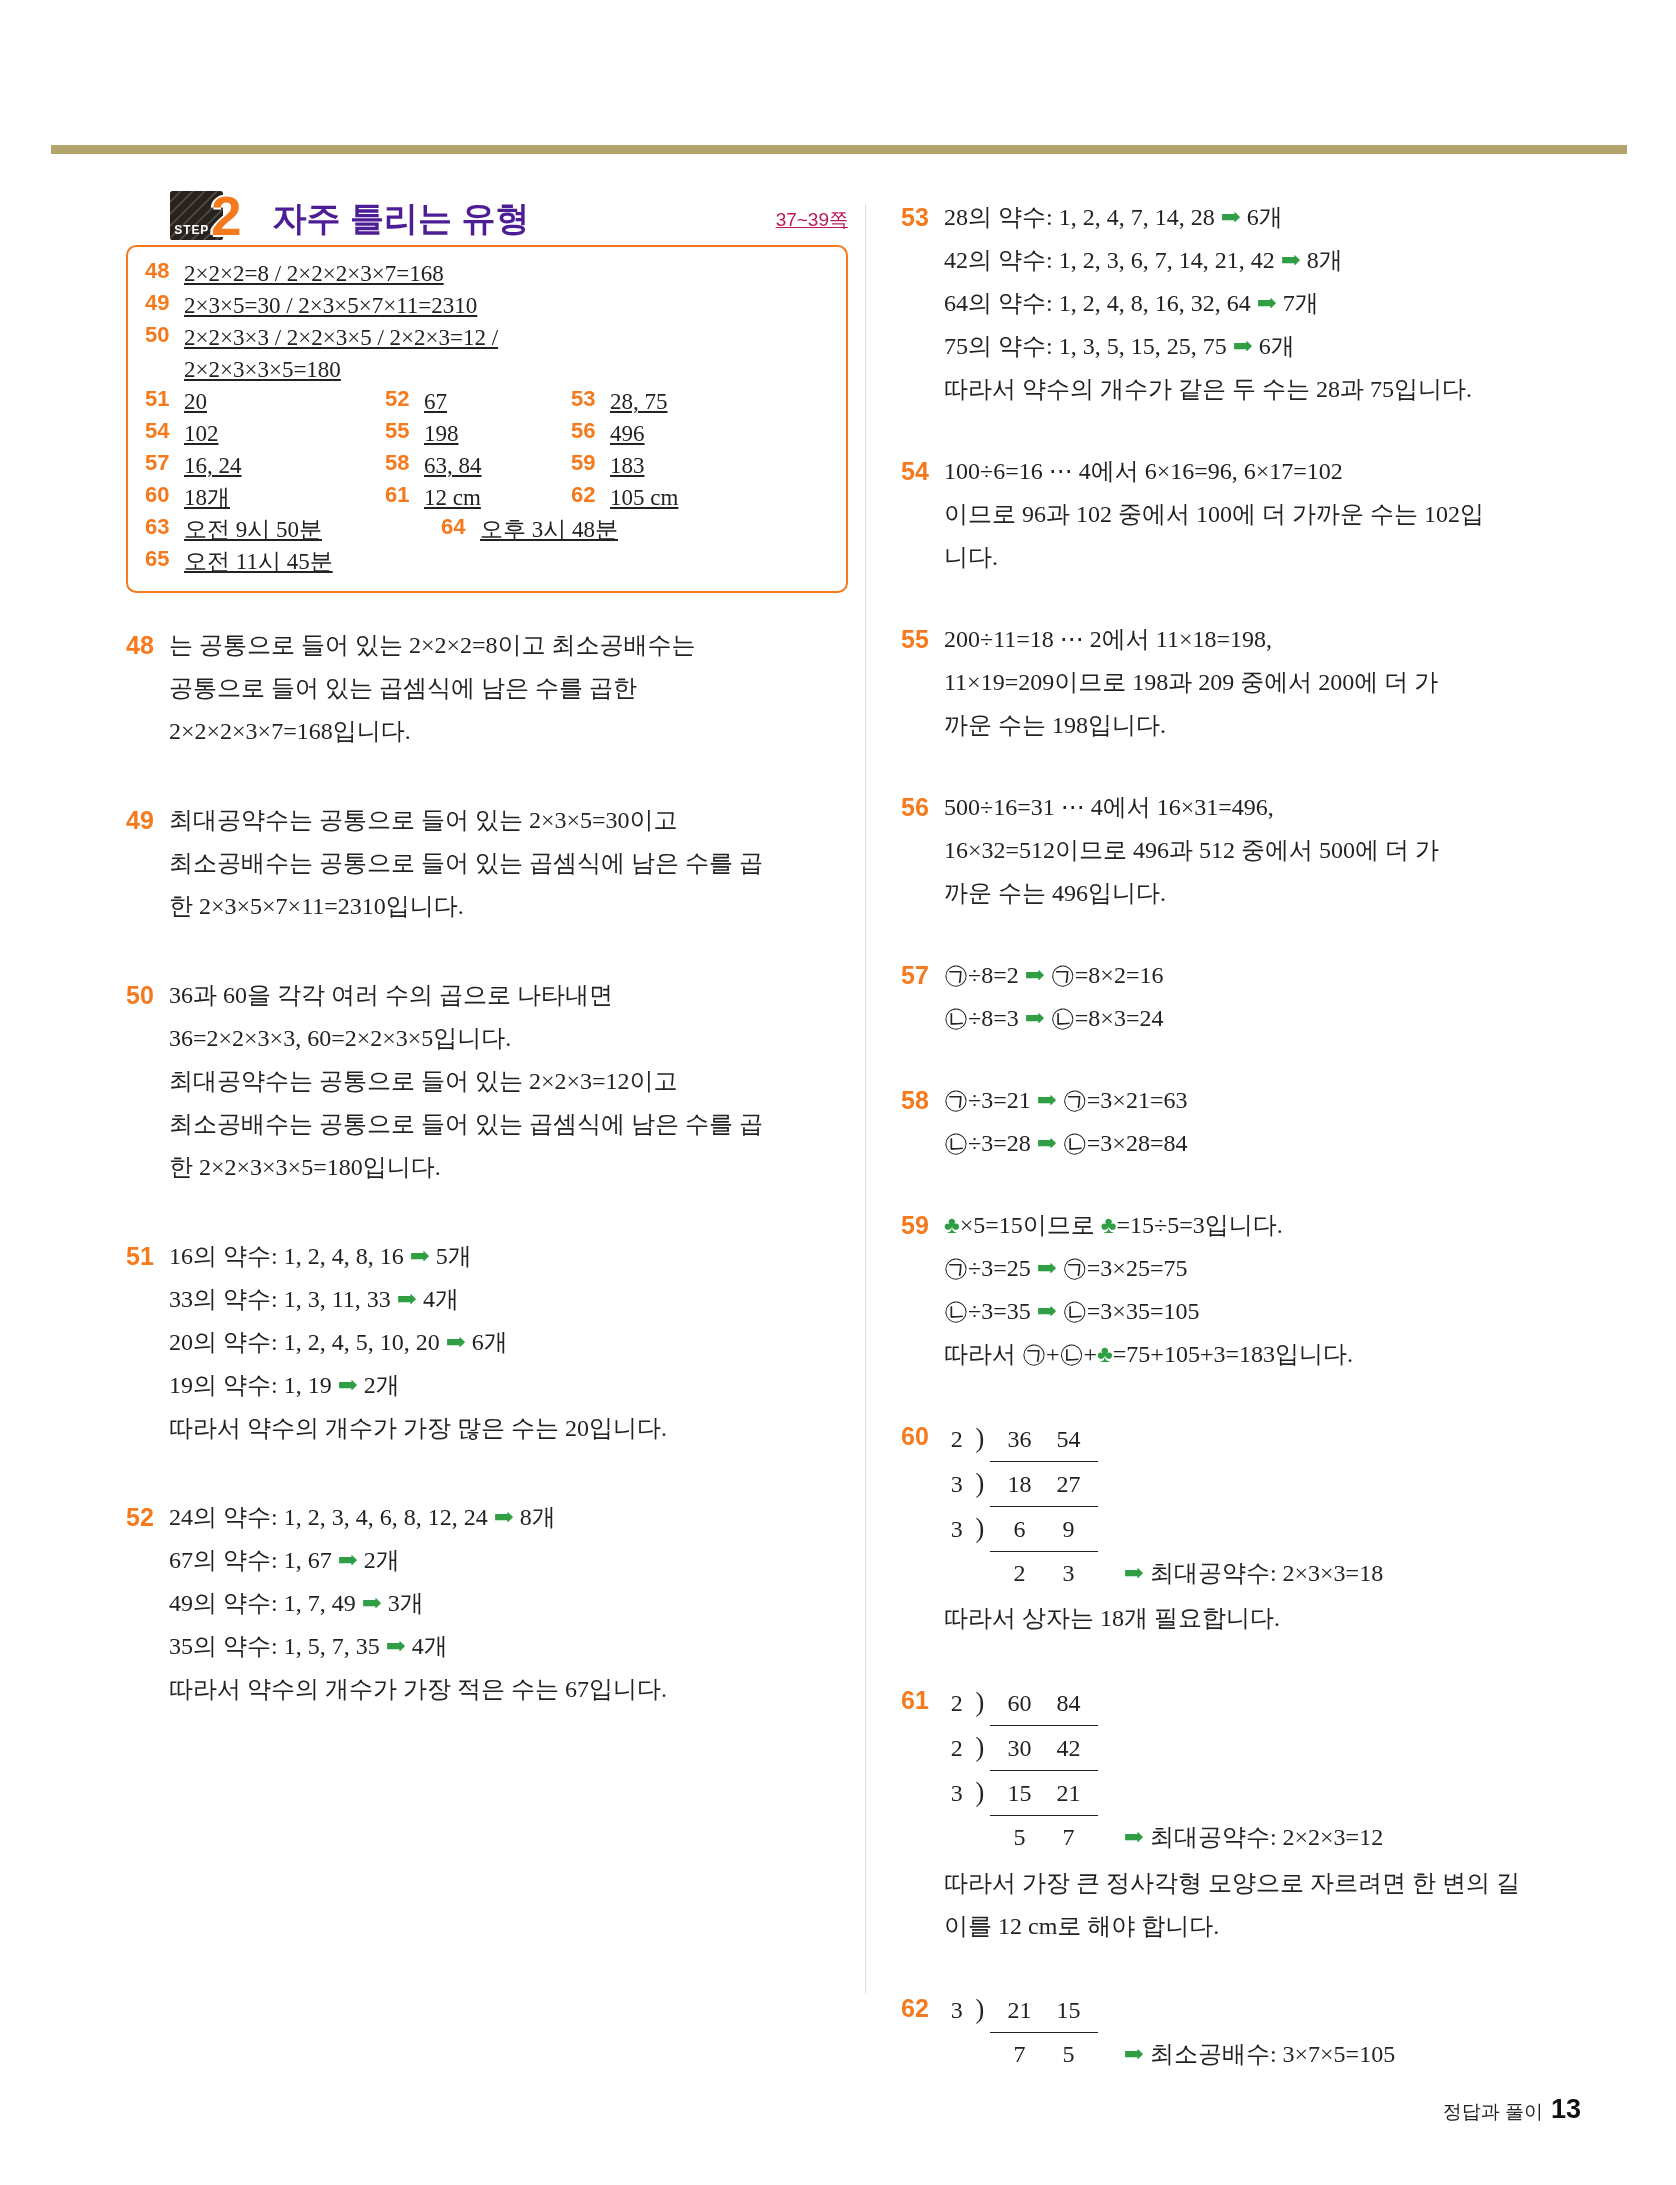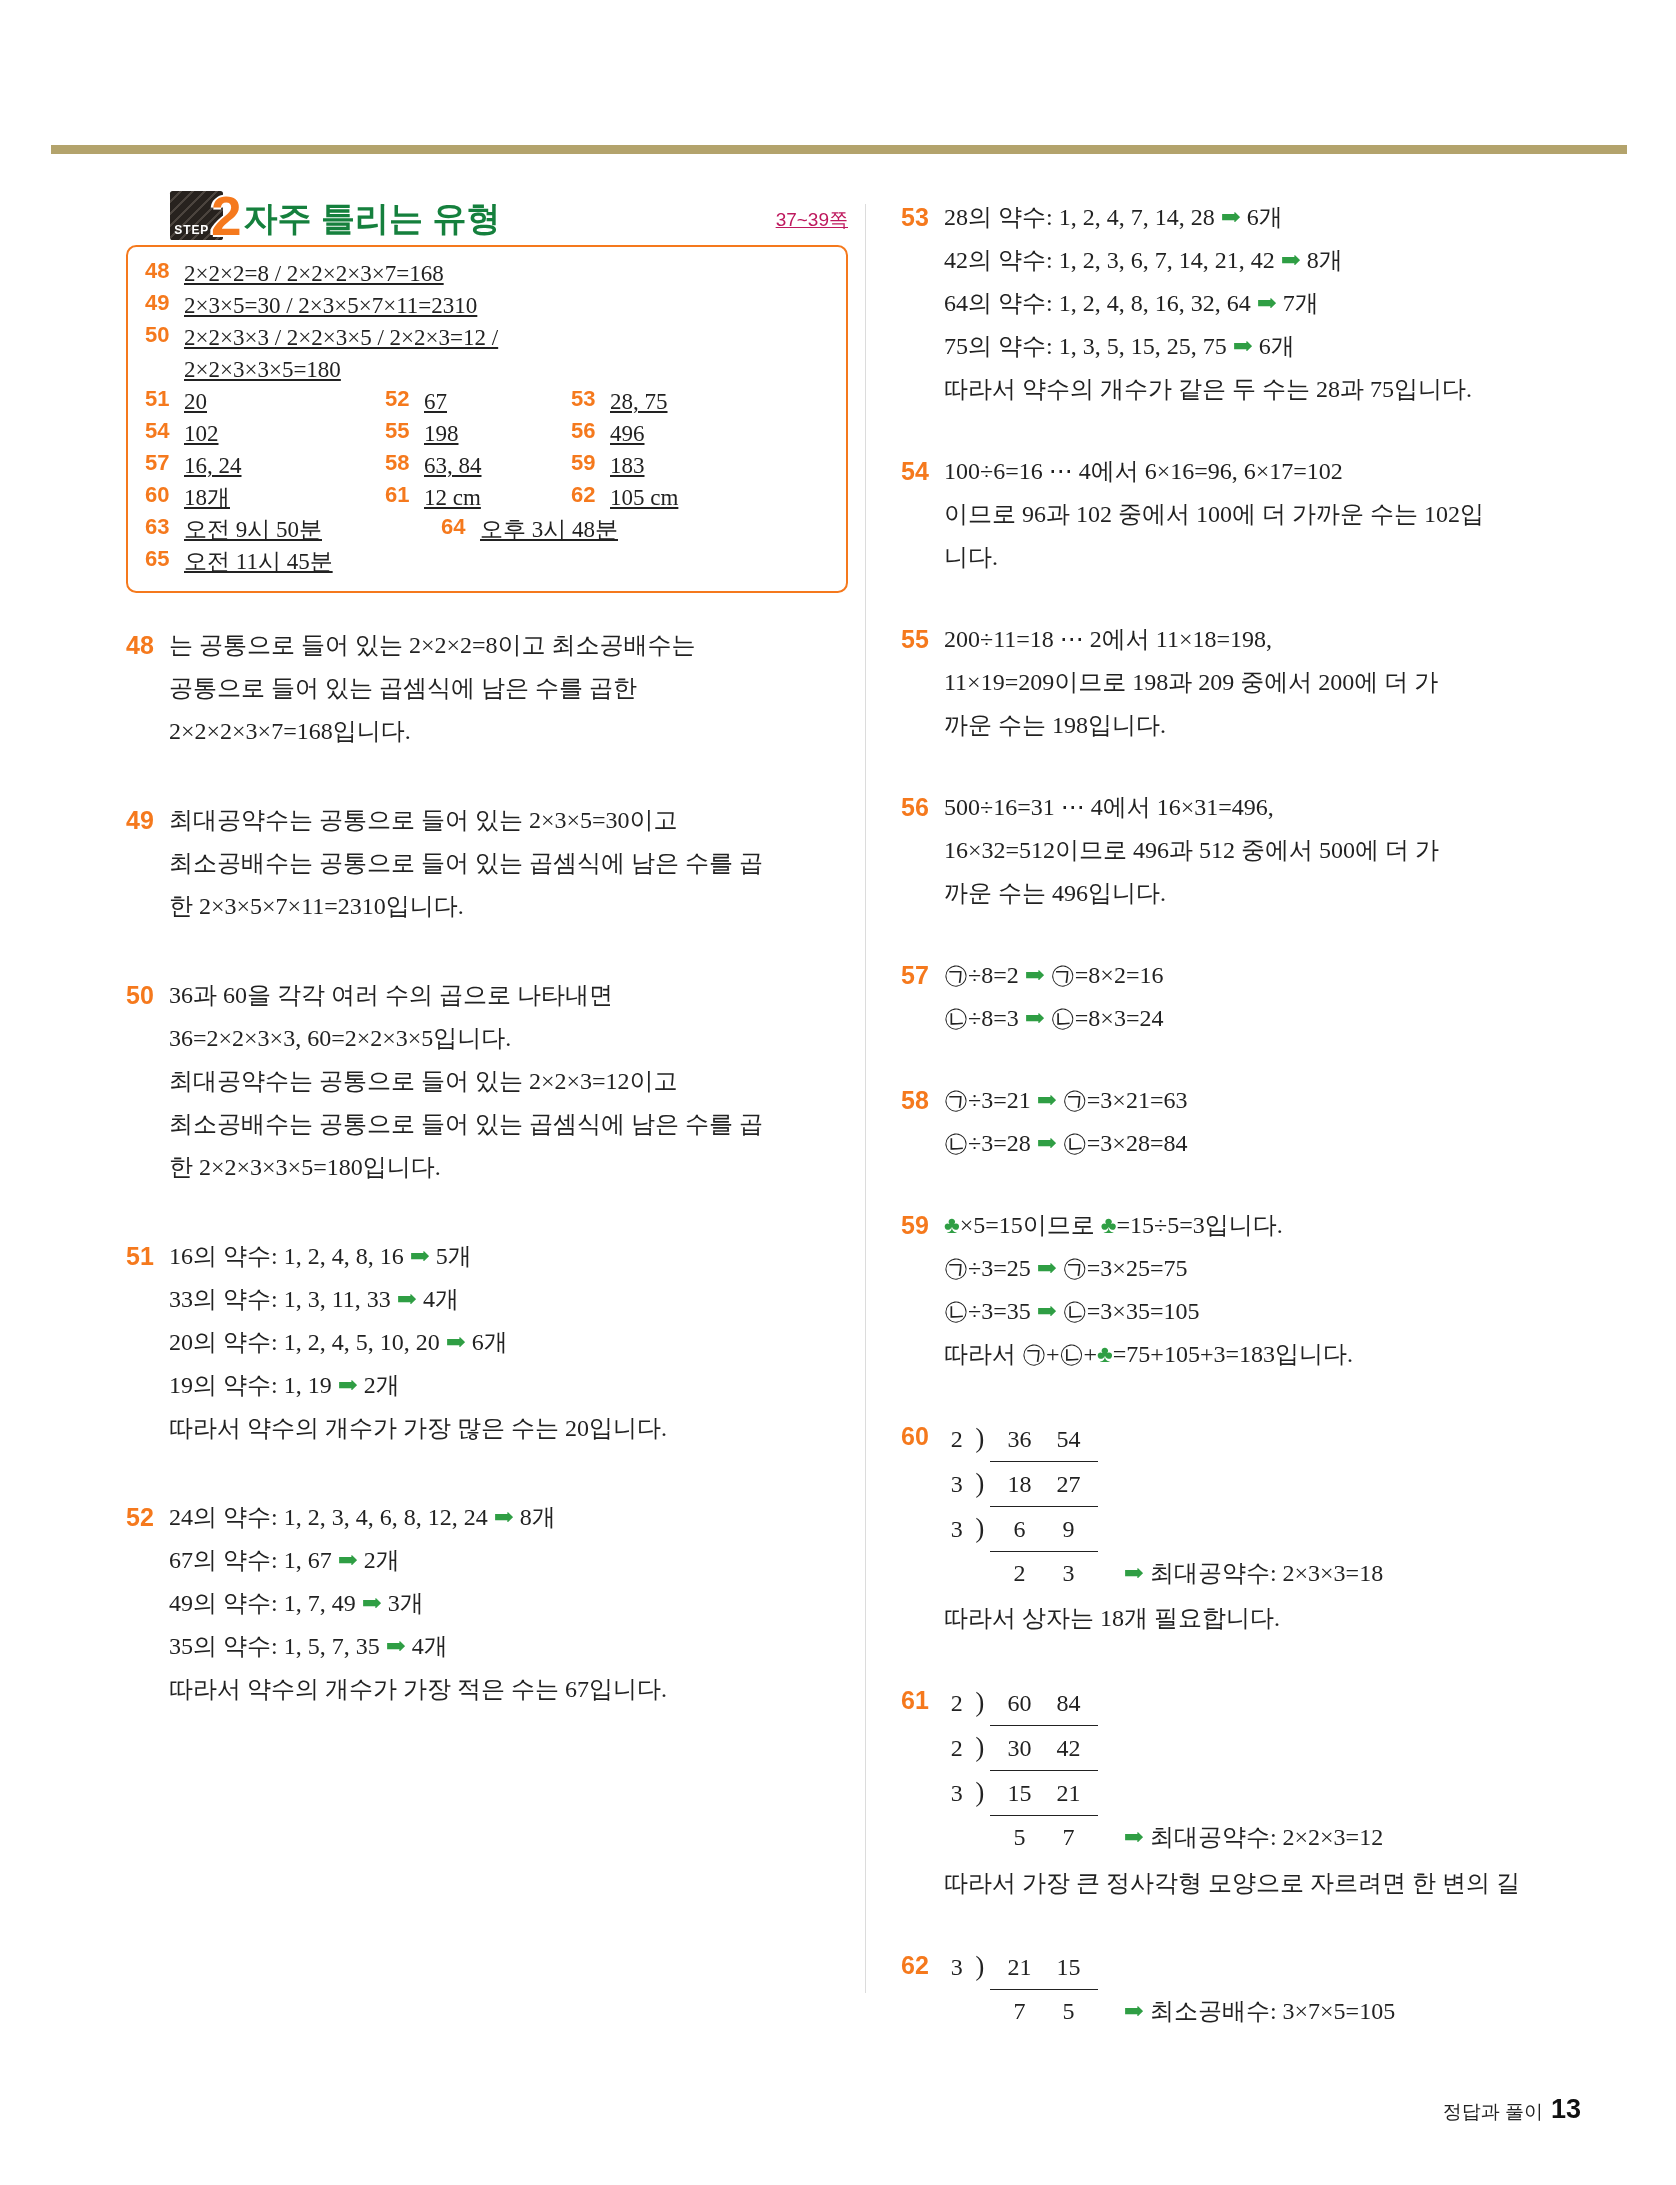--- a/index.html
+++ b/index.html
@@ -14,21 +14,21 @@
   .col-right{position:absolute;left:901px;top:196px;width:681px;}
 
   
   .step-header{display:flex;align-items:flex-end;margin-bottom:5.1px;padding-left:44px;}
   .badge-box{width:53px;height:49px;border-radius:2.6px;position:relative;flex:0 0 53px;
     background:repeating-linear-gradient(135deg,#27221e 0 6.8px,#4b443e 6.8px 8.5px);}
   .badge-label{position:absolute;left:4.3px;bottom:2.6px;color:#fff;
     font:700 12px "Liberation Sans",sans-serif;letter-spacing:0.9px;}
   .step-num{font:800 55px "Liberation Sans",sans-serif;color:#f5791d;line-height:48px;
     margin-left:-12px;z-index:2;text-shadow:-2.6px 0 0 #fff,2.6px 0 0 #fff,0 -1.7px 0 #fff,0 1.7px 0 #fff;}
-  .step-title{font:700 34px "Liberation Sans",sans-serif;color:#15803d;margin-left:2px;line-height:43px;}
+  .step-title{font:700 34px "Liberation Sans",sans-serif;color:#4c1d95;margin-left:31px;line-height:43px;}
   .page-range{margin-left:auto;font:400 19px "Liberation Sans",sans-serif;color:#be185d;padding-bottom:6.8px;text-decoration:underline;}
 
   
   .answer-box{border:2.6px solid #f5791d;border-radius:10.2px;padding:11px 17px 12.8px 17px;}
   .ans-row{display:flex;line-height:32px;font-size:23px;white-space:nowrap;}
   .ans-item{display:flex;}
   .ans-no{font:700 22px "Liberation Sans",sans-serif;color:#f5791d;width:39px;flex:0 0 39px;}
   .ans-valwrap{min-width:0;}
   .ans-line{white-space:nowrap;text-decoration:underline;}
   .cols3 .ans-item:nth-child(1){width:240px;}
@@ -364,20 +364,21 @@
               <span class="l-nums"><span class="l-n">15</span><span class="l-n">21</span></span>
             </div>
             <div class="l-row l-res">
               <span class="l-div"></span>
               <span class="l-par"></span>
               <span class="l-nums"><span class="l-n">5</span><span class="l-n">7</span></span>
               <span class="l-note"><span class="green">➡</span> 최대공약수: 2×2×3=12</span>
             </div>
           </div>
           <div class="sol-line">따라서 가장 큰 정사각형 모양으로 자르려면 한 변의 길</div>
+          <div class="sol-line">이를 12 cm로 해야 합니다.</div>
         </div>
       </div>
       <div class="sol gap-r">
         <span class="sol-no">62</span>
         <div class="sol-body">
           <div class="ladder">
             <div class="l-row">
               <span class="l-div">3</span>
               <span class="l-par">)</span>
               <span class="l-nums"><span class="l-n">21</span><span class="l-n">15</span></span>

